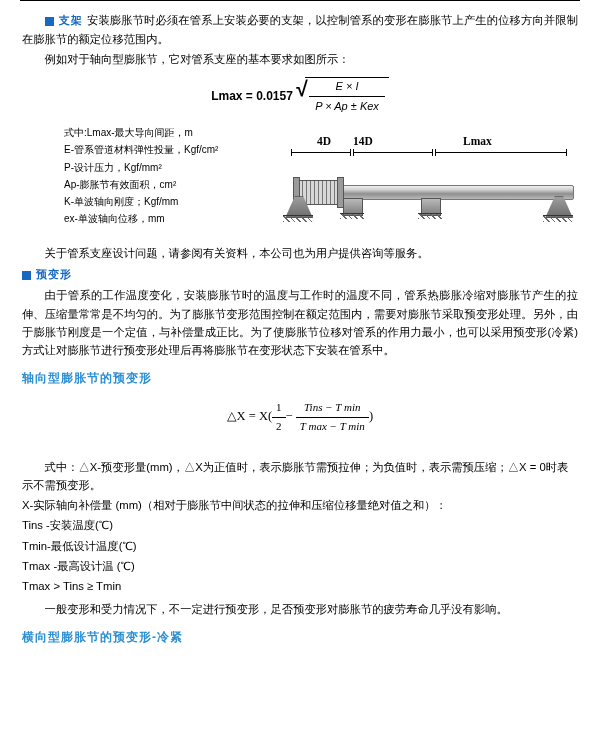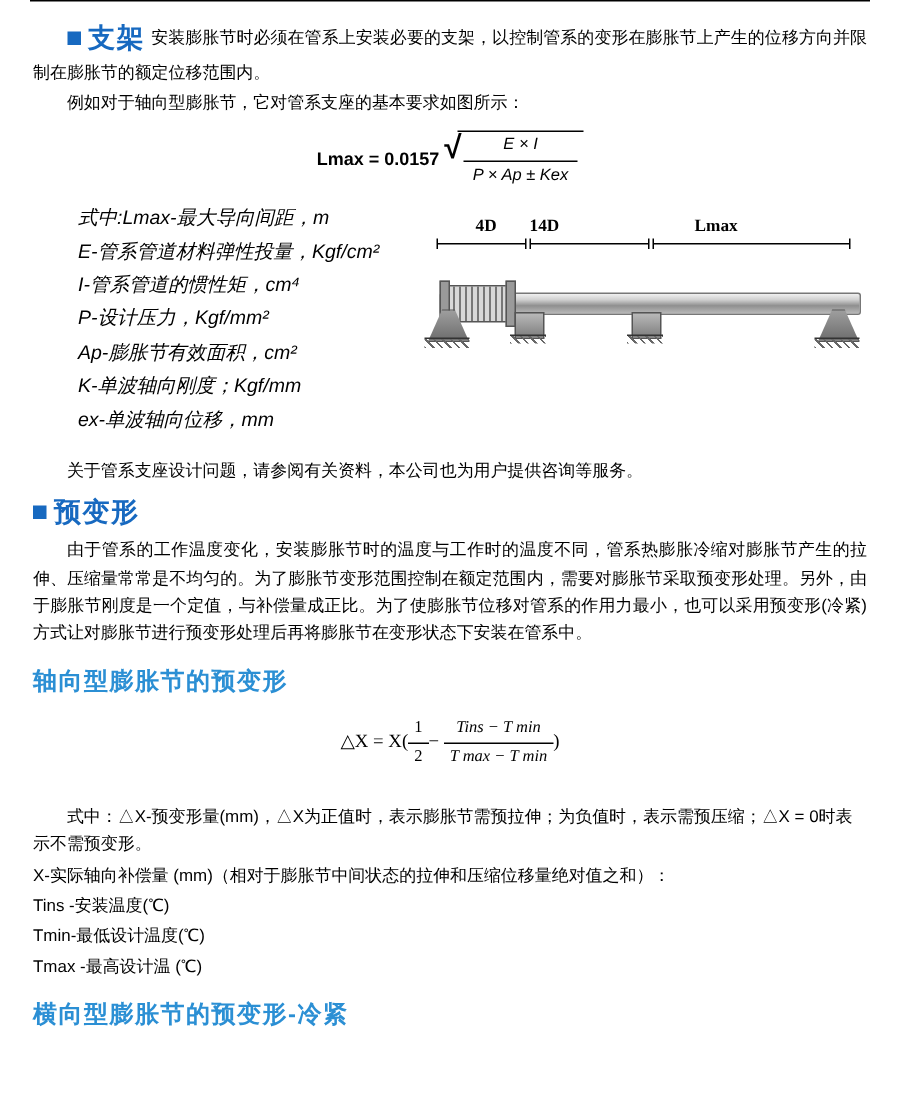--- a/index.html
+++ b/index.html
@@ -56,21 +56,21 @@
   .sq-head .marker {
     width: 9px;
     height: 9px;
     background: #1769c0;
     display: inline-block;
     flex: 0 0 auto;
   }
   .sq-head .htext {
     color: #1769c0;
     font-weight: bold;
-    font-size: 18px;
+    font-size: 11px;
     letter-spacing: 1px;
   }
   .sq-head.inline-para {
     display: block;
     text-indent: 2em;
   }
   .sq-head.inline-para .marker {
     width: 9px;
     height: 9px;
     background: #1769c0;
@@ -78,21 +78,21 @@
     vertical-align: middle;
     margin-right: 5px;
   }
   .sq-head.inline-para .htext {
     vertical-align: middle;
     margin-right: 4px;
   }
   .sub-head {
     color: #2b8fd4;
     font-weight: bold;
-    font-size: 16px;
+    font-size: 12px;
     letter-spacing: 1px;
     margin: 10px 0 4px 0;
   }
   .formula-box {
     text-align: center;
     margin: 8px 0 8px 0;
   }
   .formula {
     display: inline-block;
     font-family: Liberation Sans, sans-serif;
@@ -129,25 +129,24 @@
     top: 2px;
     font-size: 21px;
     line-height: 20px;
   }
   .sqrt .radicand {
     display: inline-block;
     border-top: 1px solid #000;
     padding: 0 4px;
   }
   .legend {
-    margin-left: 30px;
-    font-size: 13px;
+    margin-left: 42px;
+    font-size: 10px;
     line-height: 1.72;
     width: 250px;
-    font-style: italic;
   }
   .legend div {
     white-space: nowrap;
   }
   .two-col {
     display: flex;
     align-items: flex-start;
   }
   .fig-wrap {
     flex: 1 1 auto;
@@ -307,21 +306,20 @@
             </span>
           </span>
         </span>
       </span>
     </div>
 
     <div class="two-col">
       <div class="legend">
         <div>式中:Lmax-最大导向间距，m</div>
         <div>E-管系管道材料弹性投量，Kgf/cm²</div>
-        <div>I-管系管道的惯性矩，cm⁴</div>
         <div>P-设计压力，Kgf/mm²</div>
         <div>Ap-膨胀节有效面积，cm²</div>
         <div>K-单波轴向刚度；Kgf/mm</div>
         <div>ex-单波轴向位移，mm</div>
       </div>
 
       <div class="fig-wrap">
         <div class="fig">
           <div class="fig-labels">
             <span style="left:34px;">4D</span>
@@ -348,21 +346,21 @@
             <div class="guide" style="left:138px;"></div>
             <div class="guide-base" style="left:135px;"></div>
 
             <div class="anchor" style="left:262px;"></div>
             <div class="anchor-hatch" style="left:260px;"></div>
           </div>
         </div>
       </div>
     </div>
 
-    <p class="indent" style="margin-top:14px;">关于管系支座设计问题，请参阅有关资料，本公司也为用户提供咨询等服务。</p>
+    <p class="indent" style="margin-top:2px;">关于管系支座设计问题，请参阅有关资料，本公司也为用户提供咨询等服务。</p>
 
     <div class="sq-head">
       <span class="marker"></span>
       <span class="htext">预变形</span>
     </div>
     <p class="indent">由于管系的工作温度变化，安装膨胀节时的温度与工作时的温度不同，管系热膨胀冷缩对膨胀节产生的拉伸、压缩量常常是不均匀的。为了膨胀节变形范围控制在额定范围内，需要对膨胀节采取预变形处理。另外，由于膨胀节刚度是一个定值，与补偿量成正比。为了使膨胀节位移对管系的作用力最小，也可以采用预变形(冷紧)方式让对膨胀节进行预变形处理后再将膨胀节在变形状态下安装在管系中。</p>
 
     <div class="sub-head">轴向型膨胀节的预变形</div>
 
     <div class="formula-center">
@@ -372,18 +370,20 @@
         <span class="den">T max − T min</span>
       </span><span>)</span>
     </div>
 
     <div class="list-lines">
       <div class="indent">式中：△X-预变形量(mm)，△X为正值时，表示膨胀节需预拉伸；为负值时，表示需预压缩；△X = 0时表示不需预变形。</div>
       <div class="ml2">X-实际轴向补偿量 (mm)（相对于膨胀节中间状态的拉伸和压缩位移量绝对值之和）：</div>
       <div class="ml2">Tins -安装温度(℃)</div>
       <div class="ml2">Tmin-最低设计温度(℃)</div>
       <div class="ml2">Tmax -最高设计温 (℃)</div>
+      <div class="ml2">Tmax &gt; Tins ≥ Tmin</div>
+      <div class="indent" style="margin-top:4px;">一般变形和受力情况下，不一定进行预变形，足否预变形对膨胀节的疲劳寿命几乎没有影响。</div>
     </div>
 
     <div class="sub-head">横向型膨胀节的预变形-冷紧</div>
 
   </div>
 </div>
 
 </body></html>

